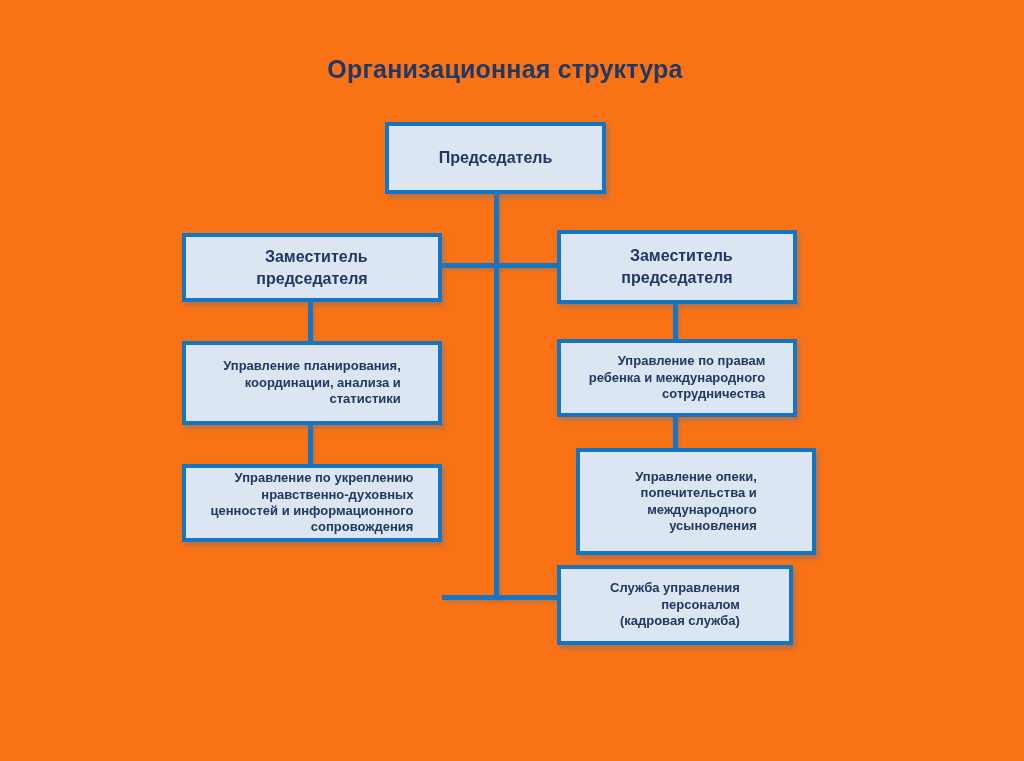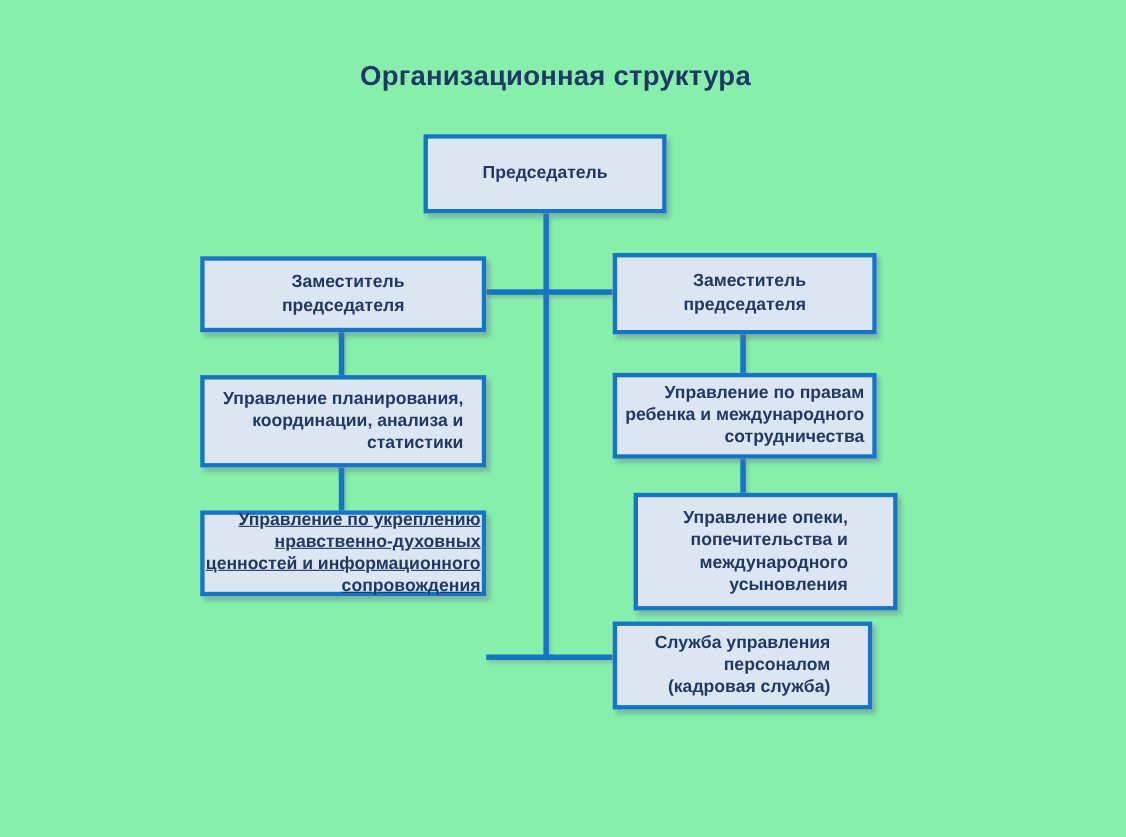--- a/index.html
+++ b/index.html
@@ -5,21 +5,21 @@
   html, body {
     margin: 0;
     padding: 0;
     background: #ffffff;
     font-family: "Liberation Sans", sans-serif;
   }
   .canvas {
     position: relative;
     width: 1024px;
     height: 761px;
-    background: #86efac;
+    background: #f97316;
     overflow: hidden;
   }
   .title {
     position: absolute;
     left: 0;
     top: 55px;
     width: 1010px;
     text-align: center;
     font-size: 25px;
     font-weight: bold;
@@ -34,28 +34,28 @@
     color: #1F3864;
     font-weight: bold;
     display: flex;
     align-items: center;
     justify-content: center;
     text-align: right;
     white-space: pre-line;
     box-shadow: 3px 4px 4px rgba(100,110,130,0.40);
   }
   .node.big { font-size: 16px; line-height: 1.35; }
-  .node.small { font-size: 16px; line-height: 1.26; }
+  .node.small { font-size: 13px; line-height: 1.26; }
 
   .chairman     { left: 385px; top: 122px; width: 221px; height: 72px; }
   .deputy-left  { left: 182px; top: 233px; width: 260px; height: 69px; }
   .deputy-right { left: 557px; top: 230px; width: 240px; height: 74px; }
 
   .left-1  { left: 182px; top: 341px; width: 260px; height: 84px; }
-  .left-2  { left: 182px; top: 464px; width: 260px; height: 78px; text-decoration: underline; }
+  .left-2  { left: 182px; top: 464px; width: 260px; height: 78px; }
   .left-3  { left: 182px; top: 566px; width: 260px; height: 79px; }
 
   .right-1 { left: 557px; top: 339px; width: 240px; height: 78px; }
   .right-2 { left: 557px; top: 448px; width: 240px; height: 107px; margin-left: 19px; }
   .right-3 { left: 557px; top: 565px; width: 236px; height: 80px; }
 
   .connector {
     position: absolute;
     background: #1475C4;
     box-shadow: 2px 3px 3px rgba(100,110,130,0.30);

